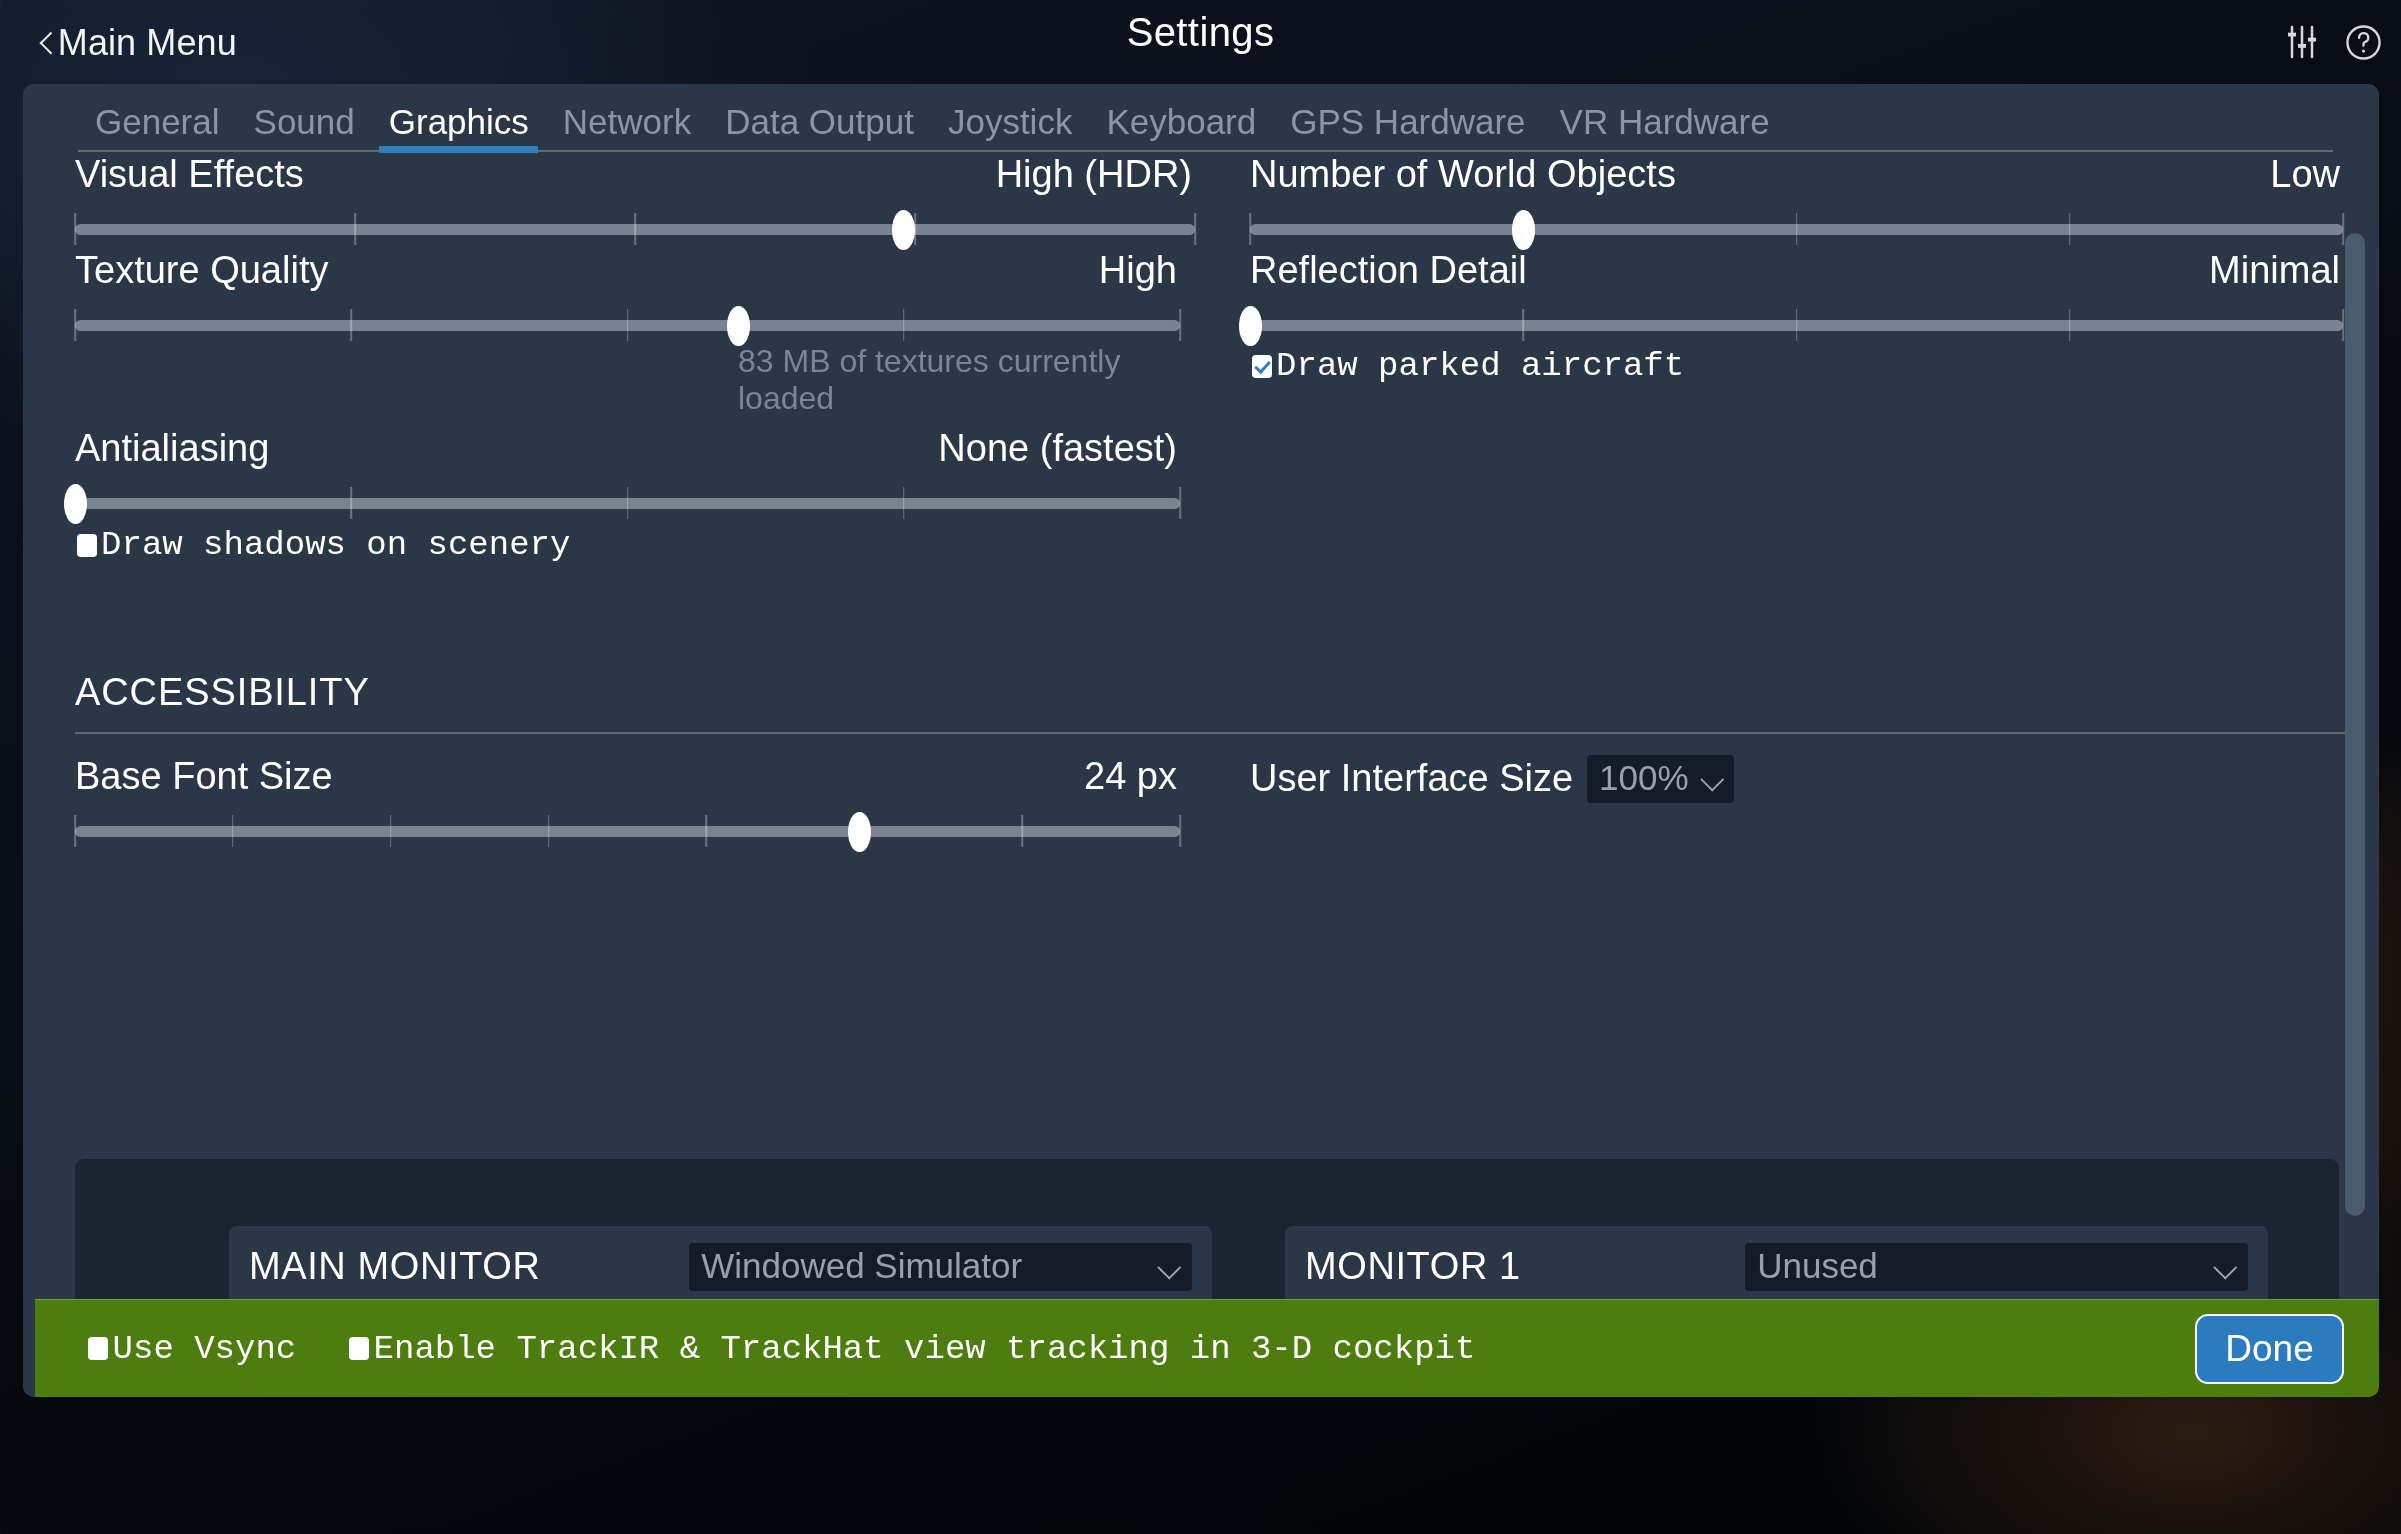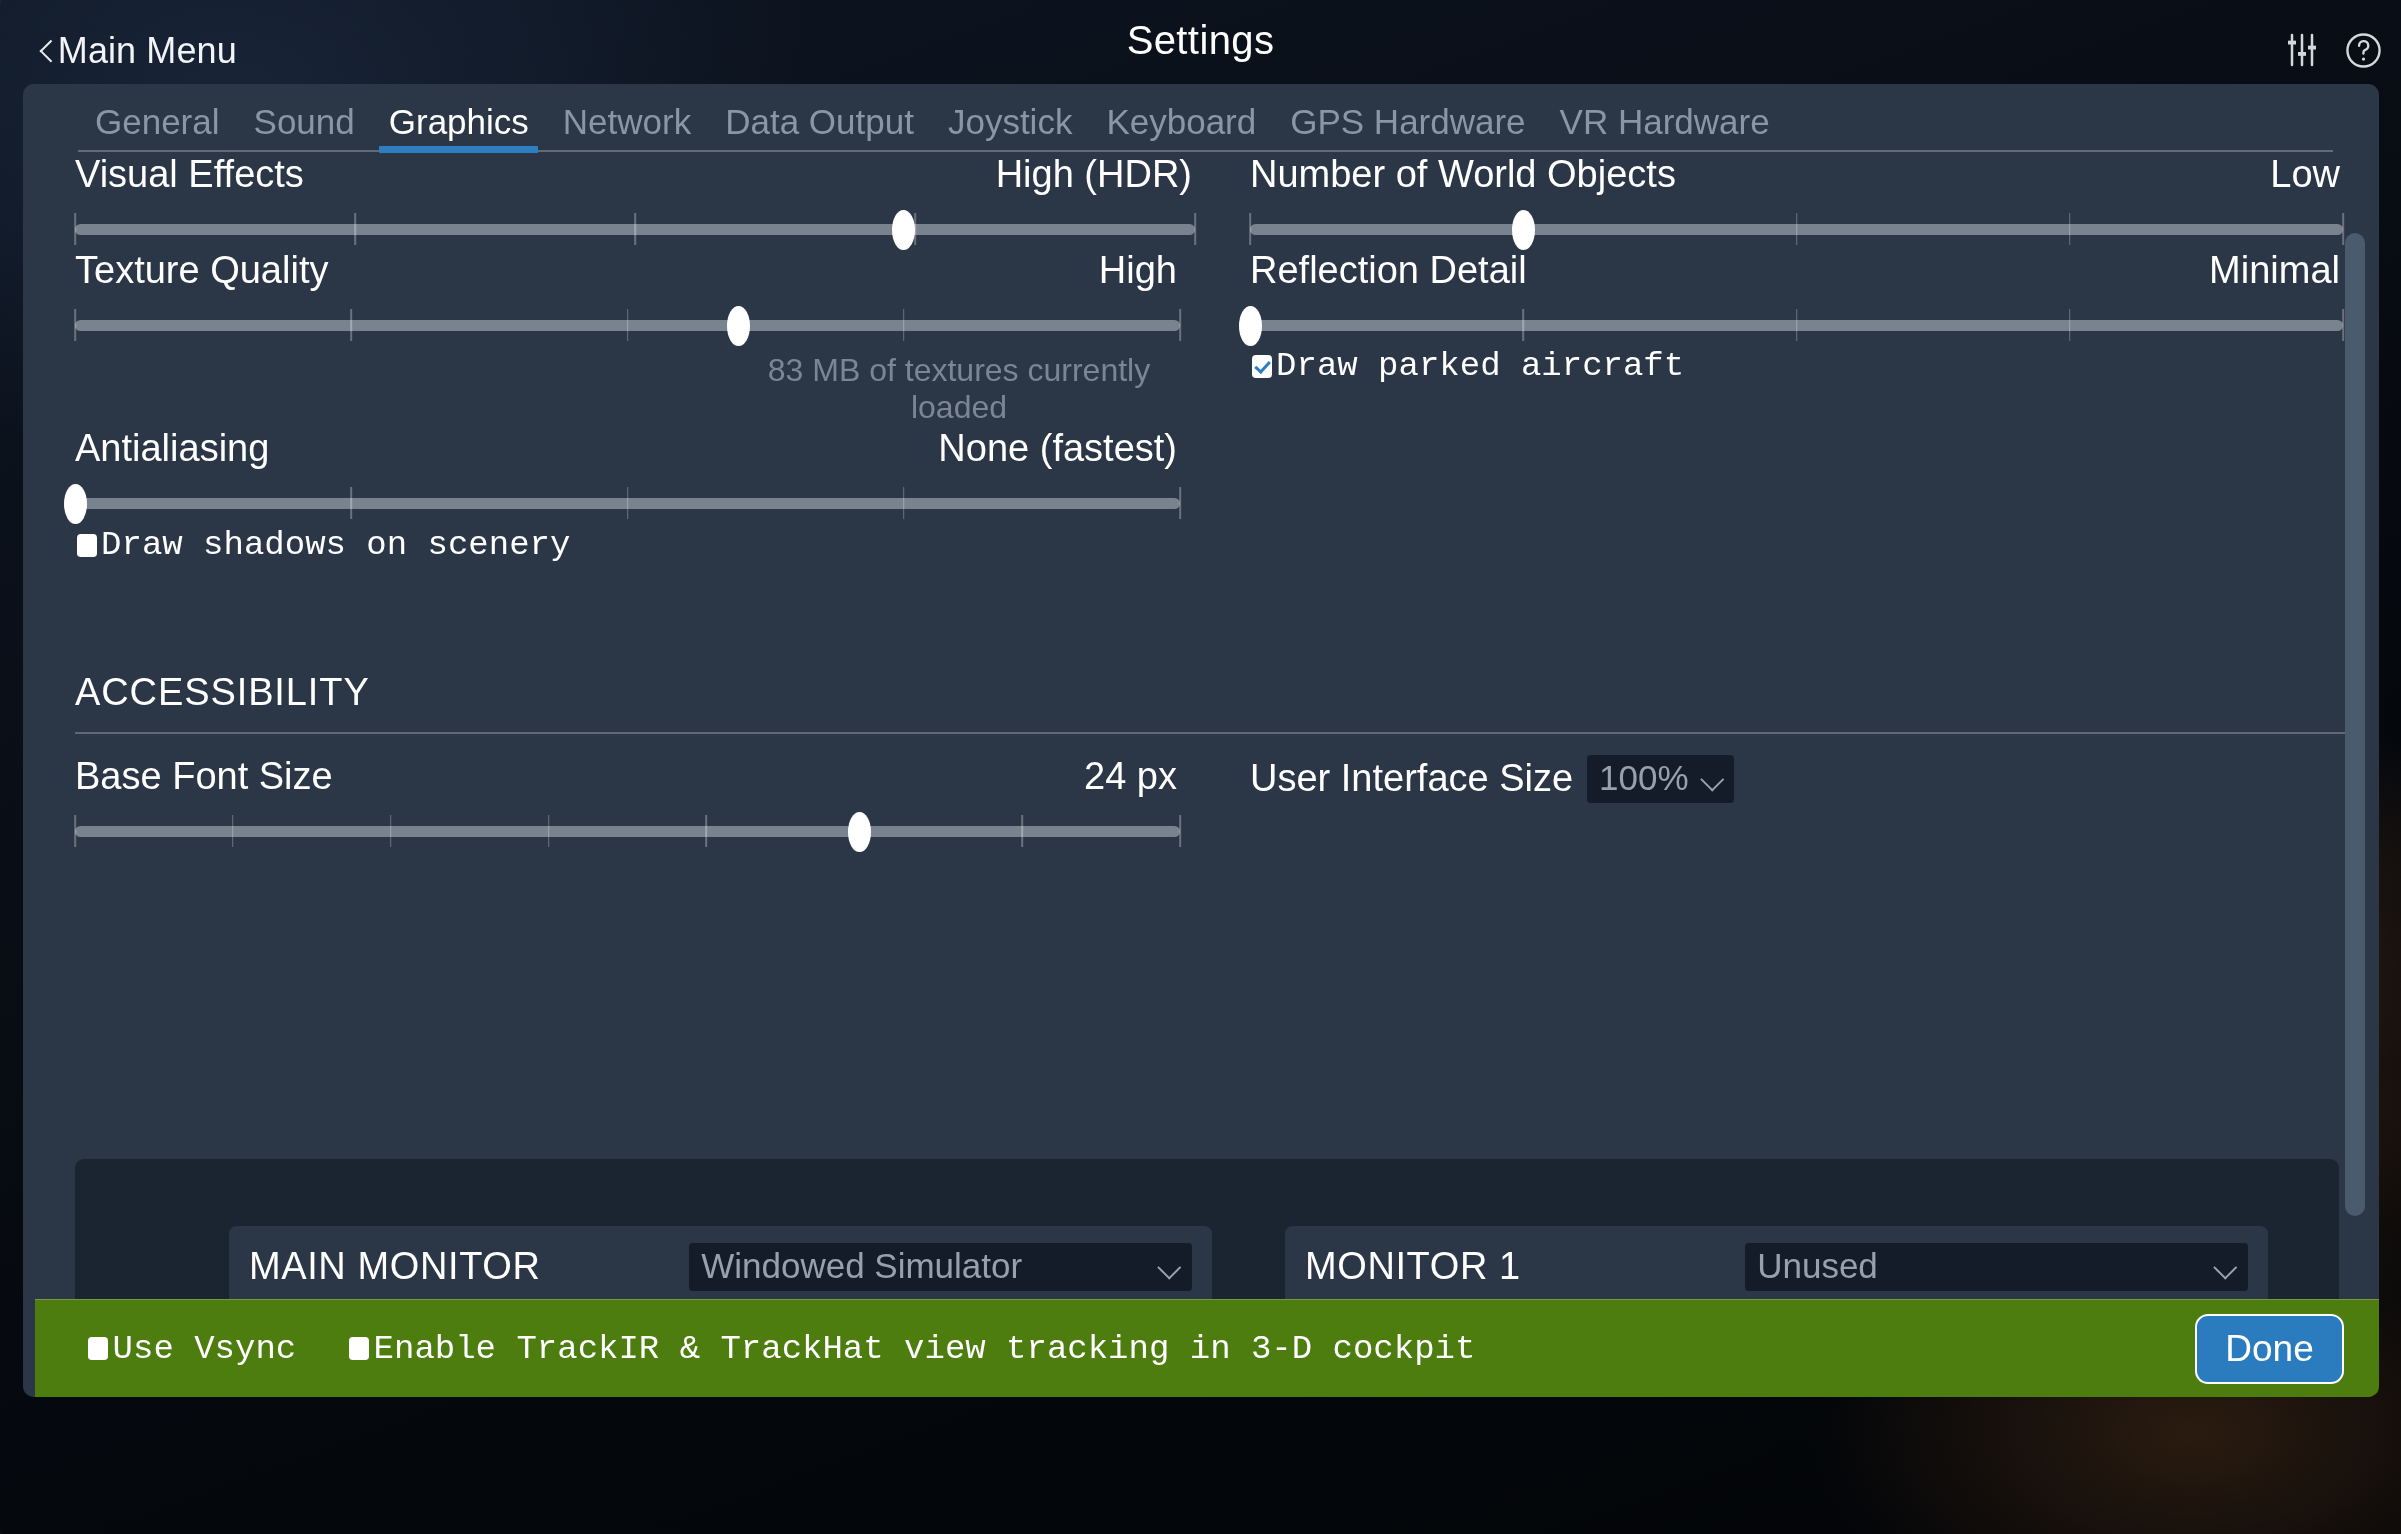--- a/index.html
+++ b/index.html
@@ -30,21 +30,21 @@
     background:
       linear-gradient(118deg, rgba(255,255,255,0.045) 0 1.5px, transparent 1.5px 168px),
       linear-gradient(64deg, rgba(255,255,255,0.03) 0 2.3px, transparent 2.3px 259px),
       linear-gradient(100deg, rgba(255,255,255,0.025) 0 1.5px, transparent 1.5px 381px);
     opacity: .7;
   }
 
   
   #header {
     position: absolute;
-    left: 0; top: 16px;
+    left: 0; top: 8px;
     width: 2401px;
     height: 85px;
     z-index: 6;
   }
   #back-link {
     position: absolute;
     left: 37px; top: 13.7px;
     display: flex;
     align-items: center;
     color: #f2f4f7;
@@ -191,24 +191,24 @@
   .slider .handle {
     position: absolute;
     top: -3px;
     width: 23px; height: 40px;
     margin-left: -11.4px;
     background: #ffffff;
     border-radius: 50% / 50%;
   }
 
   .helper-text {
-    margin-top: 11px;
+    margin-top: 2px;
     color: #7b8595;
     font-size: 32px;
-    text-align: center;
+    text-align: left;
     line-height: 1.15;
   }
 
   
   .checkrow {
     display: flex;
     align-items: center;
     cursor: pointer;
     white-space: nowrap;
     font-family: Liberation Mono, monospace;

